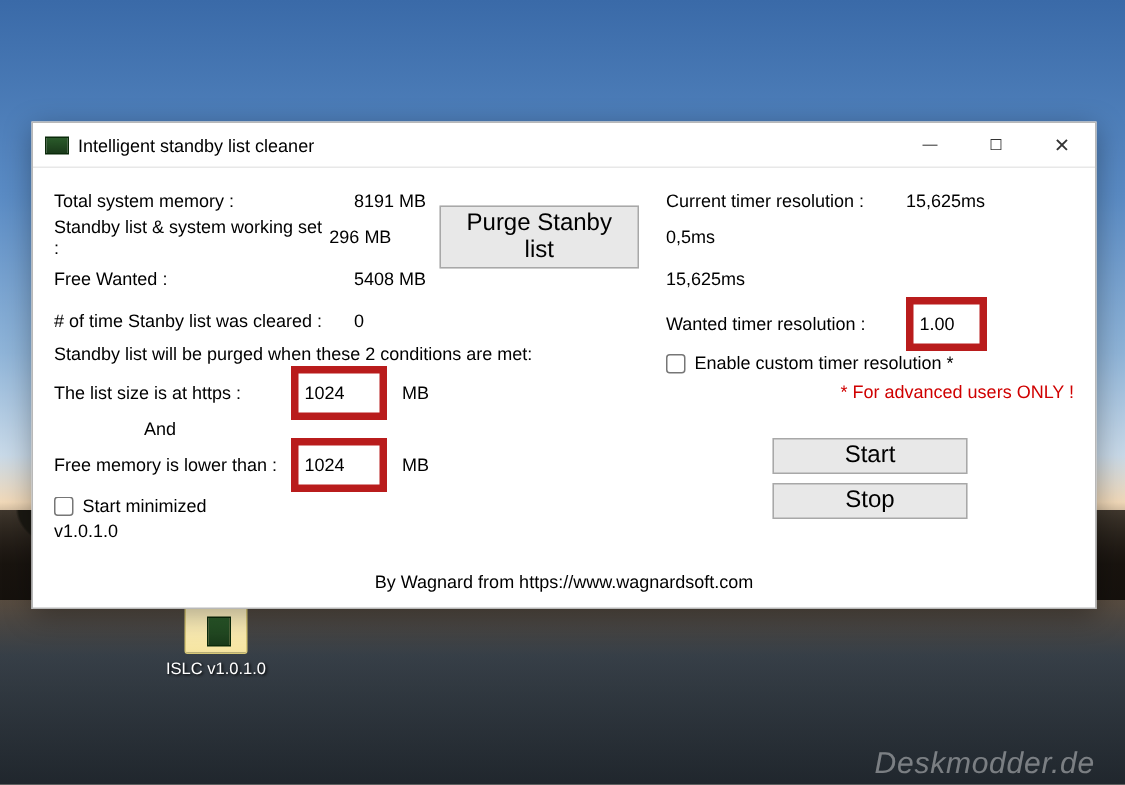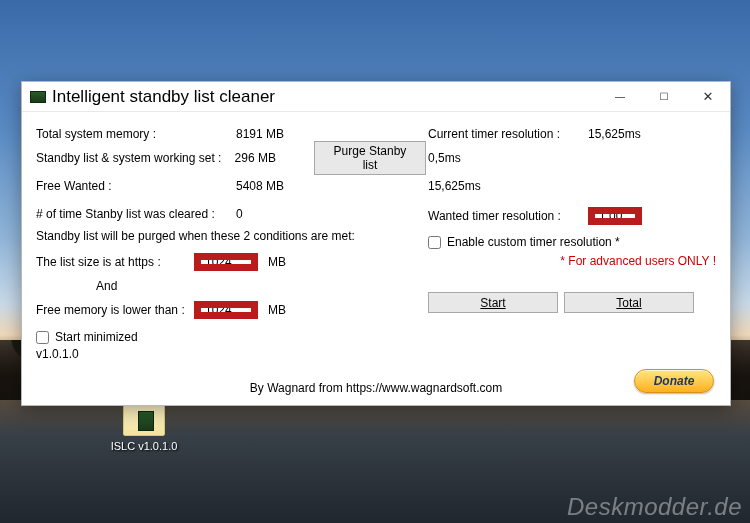--- a/index.html
+++ b/index.html
@@ -83,64 +83,64 @@
     align-items: center;
     padding-left: 8px;
     border-bottom: 1px solid #e8e8e8;
   }
   .app-icon {
     width: 16px; height: 12px;
     background: linear-gradient(#2a5a2a, #1a3a1a);
     border: 1px solid #0a2a0a;
     margin-right: 6px;
   }
-  .title-text { flex: 1; font-size: 17px; }
+  .title-text { flex: 1; font-size: 12px; }
   .win-controls { display: flex; }
   .wc {
     width: 44px; height: 30px;
     display: flex;
     align-items: center;
     justify-content: center;
     font-family: "Segoe UI Symbol", sans-serif;
     font-size: 10px;
     color: #333;
   }
   .wc.close { font-size: 13px; }
 
   .client {
     padding: 10px 14px 10px 14px;
     position: relative;
   }
 
-  .cols { display: flex; gap: 2px; }
+  .cols { display: flex; gap: 18px; }
   .left-col { flex: 0 0 390px; }
   .right-col { flex: 1; }
 
   .row { display: flex; align-items: center; height: 24px; }
   .lbl { width: 200px; }
   .val { width: 80px; }
   .lbl-r { width: 160px; }
   .val-r { }
 
   .btn {
     background: #e8e8e8;
     border: 1px solid #a8a8a8;
     padding: 2px 10px;
     font-family: inherit;
-    font-size: 12px;
+    font-size: 16px;
     min-height: 21px;
   }
   .btn-wide { width: 130px; }
 
   input[type=text] {
-    border: 7px solid #b91c1c;
+    border: 5px solid #b91c1c;
     padding: 2px 4px;
     font-family: inherit;
     font-size: 12px;
-    height: 18px;
+    height: 36px;
   }
   .inp-mid { width: 64px; }
   .inp-sm  { width: 54px; }
 
   .cond-block { margin-top: 3px; }
   .cond-row { display: flex; align-items: center; height: 26px; }
   .cond-lbl { width: 158px; }
   .unit { margin-left: 10px; }
   .and { padding-left: 60px; height: 22px; display:flex; align-items:center; }
 
@@ -168,22 +168,22 @@
     color: #203860;
     font-size: 12px;
     display: flex;
     align-items: center;
     justify-content: center;
     box-shadow: inset 0 1px 0 #fff6d0, 0 1px 2px rgba(0,0,0,0.3);
   }
 
   .watermark {
     position: absolute;
-    right: 8px; bottom: 2px;
-    font-size: 24px;
+    right: 20px; bottom: 2px;
+    font-size: 20px;
     color: rgba(255,255,255,0.4);
     font-style: italic;
     letter-spacing: 0.5px;
   }
 </style>
 </head>
 <body>
 
 <div class="hills"></div>
 <div class="lake"></div>
@@ -262,26 +262,25 @@
         <div class="row" style="margin-top:6px">
           <div class="lbl-r">Wanted timer resolution :</div>
           <input type="text" class="inp-sm" value="1.00" style="">
         </div>
         <div class="chk-row" style="margin-top:4px">
           <input type="checkbox" style="">
           <span>Enable custom timer resolution *</span>
         </div>
         <div class="red center" style="margin-top:2px">* For advanced users ONLY !</div>
 
-        <div style="margin-top:24px; display:flex; flex-direction:row; gap:6px; align-items:center;text-decoration:underline;">
+        <div style="margin-top:24px; display:flex; flex-direction:column; gap:6px; align-items:center;">
           <button class="btn btn-wide">Start</button>
-          <button class="btn btn-wide">Total</button>
+          <button class="btn btn-wide">Stop</button>
         </div>
       </div>
     </div>
 
     <div class="footer-credit">By Wagnard from https://www.wagnardsoft.com</div>
 
-    <div class="donate">Donate</div>
   </div>
 </div>
 
 <div class="watermark">Deskmodder.de</div>
 
 </body></html>

